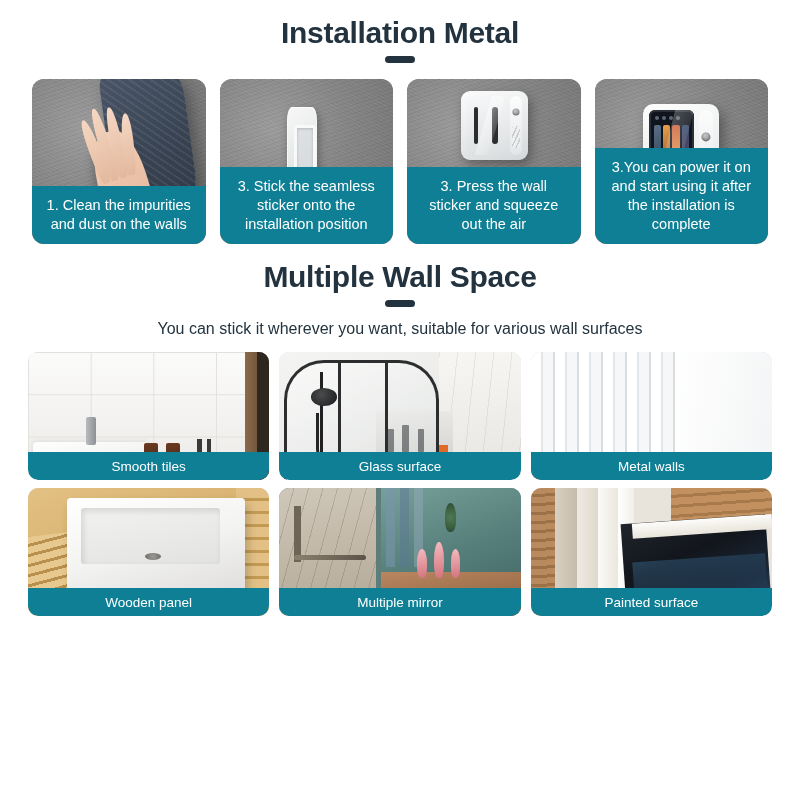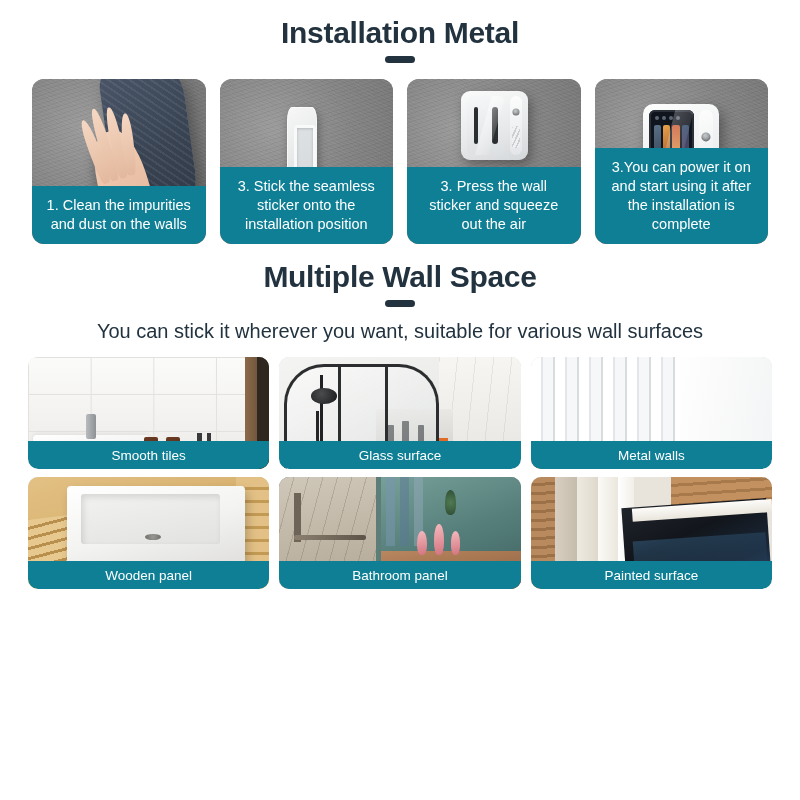--- a/index.html
+++ b/index.html
@@ -23,21 +23,21 @@
   }
   .title-rule {
     width: 30px;
     height: 7px;
     border-radius: 4px;
     background: #22333f;
     margin: 6px auto 0;
   }
   .section-sub {
     text-align: center;
-    font-size: 20px;
+    font-size: 16px;
     color: #22333f;
     margin-top: 13px;
   }
 
   
   .guide-grid {
     display: grid;
     grid-template-columns: 1fr 1fr 1fr 1fr;
     gap: 20px 14px;
     padding: 0 32px;
@@ -79,21 +79,21 @@
     display: grid;
     grid-template-columns: repeat(3, 1fr);
     gap: 8px 10px;
     padding: 0 28px;
     margin-top: 14px;
   }
   .wall-card {
     position: relative;
     border-radius: 10px;
     overflow: hidden;
-    height: 112px;
+    height: 128px;
     background: #dddddd;
     display: flex;
     flex-direction: column;
     justify-content: flex-end;
   }
   .wall-photo { position: absolute; inset: 0; overflow: hidden; }
   .wall-caption {
     position: relative;
     background: #0e7f94;
     color: #ffffff;
@@ -724,21 +724,21 @@
           <div class="flower fl3"></div>
           <div class="mir-vial mv1"></div>
           <div class="mir-vial mv2"></div>
           <div class="mir-vial mv3"></div>
           <div class="mir-sink"></div>
         </div>
         <div class="mir-marble"></div>
         <div class="mir-post"></div>
         <div class="mir-rail"></div>
       </div>
-      <div class="wall-caption">Bathroom panel</div>
+      <div class="wall-caption">Multiple mirror</div>
     </div>
 
     <div class="wall-card">
       <div class="wall-photo">
         <div class="ph-paint"></div>
         <div class="paint-wood"></div>
         <div class="paint-topwood"></div>
         <div class="paint-band pb1"></div>
         <div class="paint-band pb2"></div>
         <div class="paint-band pb3"></div>

